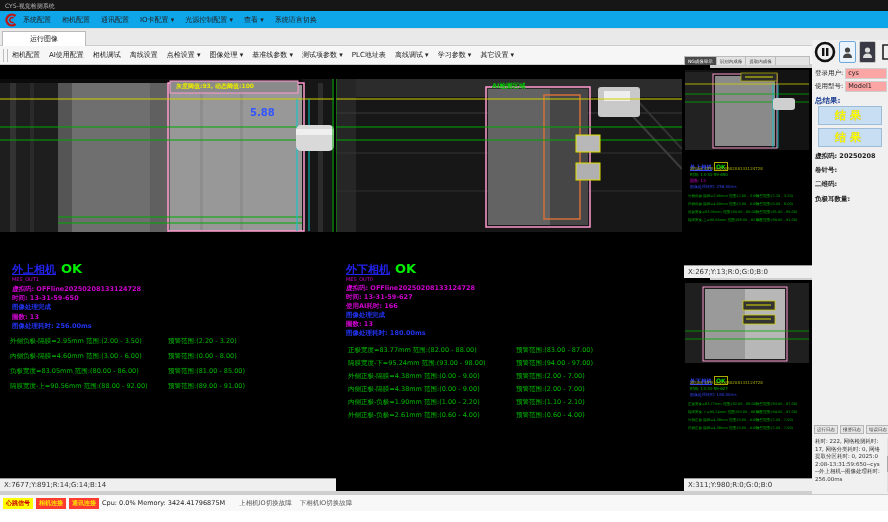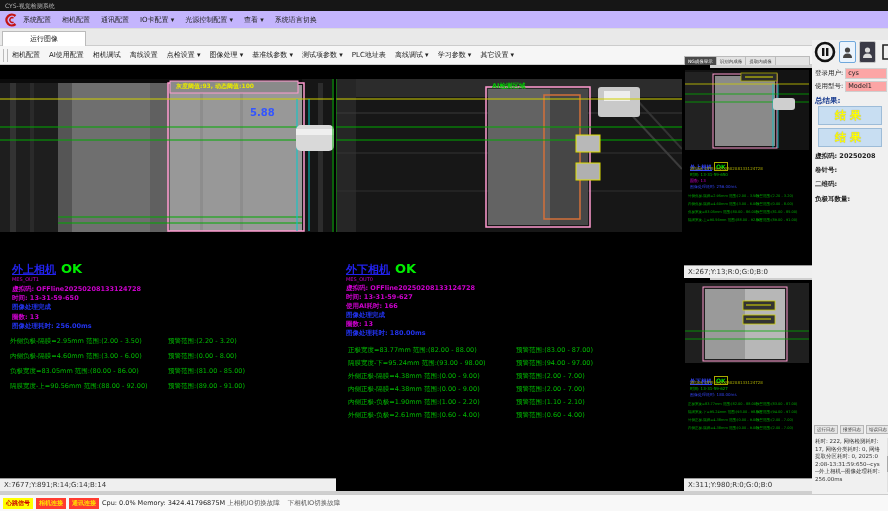--- a/index.html
+++ b/index.html
@@ -2,21 +2,21 @@
 <html><head>
 <meta charset="utf-8">
 <style>
   html,body{margin:0;padding:0;background:#fff;}
   .app{position:relative;width:888px;height:522px;background:#fff;overflow:hidden;
        font-family:"DejaVu Sans",sans-serif;-webkit-font-smoothing:antialiased;}
   
   .titlebar{position:absolute;left:0;top:0;width:888px;height:11px;background:#161616;
             color:#b9b9b9;font-size:6px;line-height:11px;padding-left:5px;box-sizing:border-box;}
   
-  .menubar{position:absolute;left:0;top:11px;width:888px;height:18px;background:#c4b5fd;
+  .menubar{position:absolute;left:0;top:11px;width:888px;height:18px;background:#0ea5e9;
            border-bottom:1px solid #ddd;display:flex;align-items:center;box-sizing:border-box;}
   .logo{width:16px;height:14px;margin:0 4px 0 3px;display:flex;align-items:center;justify-content:center;}
   .menubar .mi{font-size:7px;color:#222;margin-right:11px;cursor:default;white-space:nowrap;}
   
   .tabstrip{position:absolute;left:0;top:29px;width:888px;height:17px;background:#e9e9e9;
             border-bottom:1px solid #ccc;box-sizing:border-box;}
   .tab-active{position:absolute;left:2px;top:2px;height:15px;background:#fff;border:1px solid #bbb;
               border-bottom:none;font-size:7px;color:#222;padding:0 27px;line-height:14px;}
   
   .toolbar{position:absolute;left:0;top:46px;width:888px;height:19px;background:#f6f6f6;
@@ -70,21 +70,21 @@
   .logtext{position:absolute;left:3px;top:398px;width:66px;height:54px;font-size:5.5px;line-height:7.5px;
            color:#333;overflow:hidden;word-break:break-all;}
   .logscroll{position:absolute;right:1px;top:398px;width:4px;height:54px;background:#e0e0e0;}
   .logthumb{position:absolute;left:0;top:18px;width:4px;height:16px;background:#a8a8a8;}
   
   .statusbar{position:absolute;left:0;top:494px;width:888px;height:17px;background:#f8f8f8;
              border-top:1px solid #ccc;display:flex;align-items:center;box-sizing:border-box;padding-left:3px;}
   .badge{font-size:6px;font-weight:bold;padding:1px 3px;margin-right:3px;white-space:nowrap;}
   .b-yel{background:#ffff00;color:#cc0000;}
   .b-red{background:#ff3b30;color:#ffe100;}
-  .sb-txt{font-size:6.5px;color:#222;margin-right:2px;white-space:nowrap;}
+  .sb-txt{font-size:6.5px;color:#222;margin-right:14px;white-space:nowrap;}
   .sb-fault{font-size:6.5px;color:#555;margin-right:8px;white-space:nowrap;}
 </style>
 </head>
 <body>
 
 <div class="app">
 
   <div class="titlebar">
     <span>CYS-视觉检测系统</span>
   </div>

